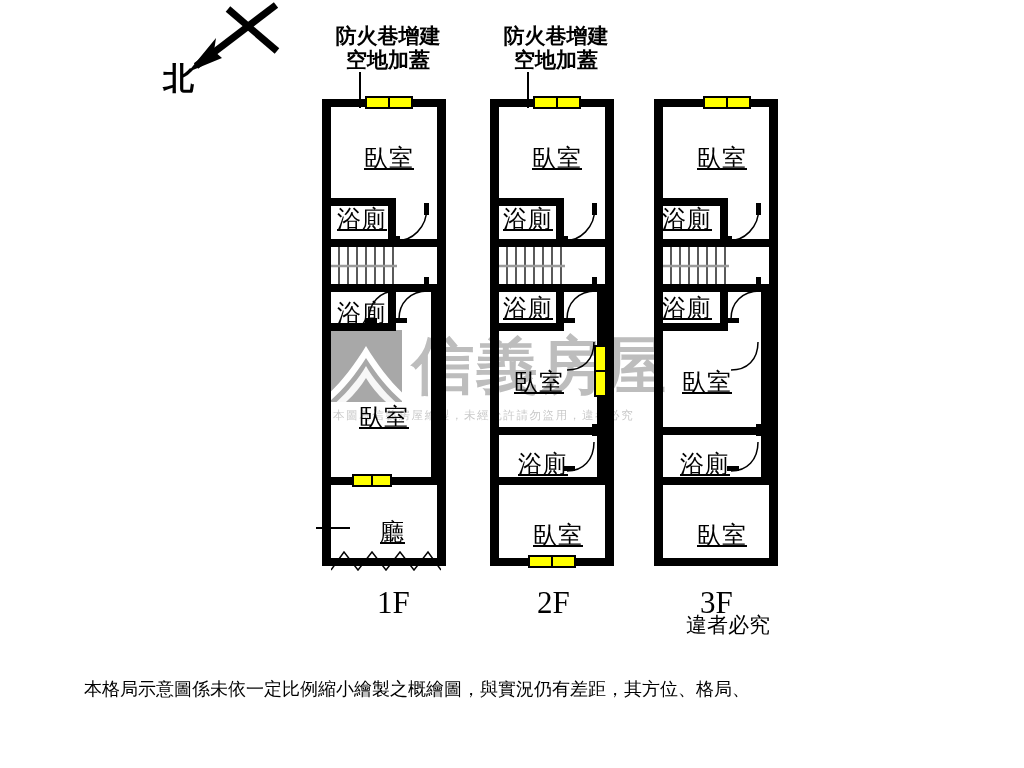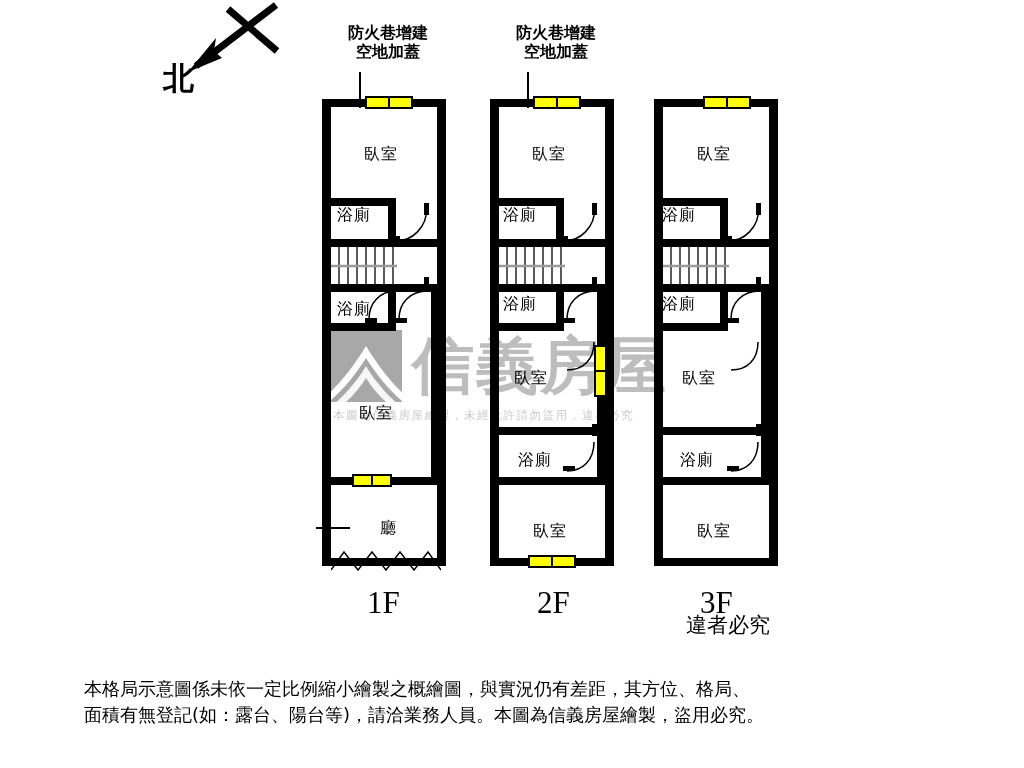--- a/index.html
+++ b/index.html
@@ -19,39 +19,39 @@
            font-size:62px;font-weight:bold;color:#bdbdbd;line-height:72px;
            margin-left:10px;letter-spacing:2px;white-space:nowrap;}
   .wm-note{position:absolute;left:333px;top:408px;width:400px;
            font-size:11.5px;color:#c9c9c9;letter-spacing:1.6px;white-space:nowrap;z-index:1;}
 
   
   .wall{position:absolute;background:#000;z-index:4;}
   .win{position:absolute;background:#ffff00;border:2px solid #000;box-sizing:border-box;z-index:6;}
   .win.h::after{content:"";position:absolute;left:50%;top:0;width:2px;height:100%;background:#000;transform:translateX(-1px);}
   .win.v::after{content:"";position:absolute;top:50%;left:0;height:2px;width:100%;background:#000;transform:translateY(-1px);}
-  .room-label{position:absolute;z-index:7;font-size:16px;line-height:1;
+  .room-label{position:absolute;z-index:7;font-size:24px;line-height:1;
               letter-spacing:1px;white-space:nowrap;color:#000;
-              font-family:"DejaVu Sans","Liberation Sans",sans-serif;}
+              font-family:"DejaVu Sans","Liberation Sans",sans-serif;text-decoration:underline;}
   .floor-label{position:absolute;z-index:7;font-family:"Liberation Serif","DejaVu Serif",serif;
                font-size:31px;white-space:nowrap;}
   .note-label{position:absolute;z-index:7;font-size:21px;line-height:1.12;
               text-align:center;white-space:nowrap;}
   .lead{position:absolute;background:#000;z-index:5;}
   svg.ov{position:absolute;left:0;top:0;width:1024px;height:768px;z-index:6;overflow:visible;}
 
   
   .disclaimer{position:absolute;left:84px;top:676px;width:860px;z-index:8;
               font-size:18px;line-height:1.42;letter-spacing:0px;color:#000;}
   .disclaimer div{white-space:nowrap;}
 
   
   .north-char{position:absolute;left:163px;top:58px;font-size:31px;font-weight:bold;z-index:7;
               font-family:"DejaVu Sans","Liberation Sans",sans-serif;}
-  .top-note{position:absolute;z-index:7;font-size:16px;line-height:1.16;text-align:center;font-weight:bold;}
+  .top-note{position:absolute;z-index:7;font-size:21px;line-height:1.16;text-align:center;font-weight:bold;}
 </style>
 </head>
 <body>
 
 <div class="stage">
 
   <div class="wm">
     <div class="wm-logo">
       <svg class="arch" viewBox="0 0 84 70" xmlns="http://www.w3.org/2000/svg">
         <path d="M42 2 C 30 22, 14 42, 2 52 L 2 60 C 16 50, 32 30, 42 14 C 52 30, 68 50, 82 60 L 82 52 C 70 42, 54 22, 42 2 Z" fill="#ffffff"></path>
@@ -142,21 +142,21 @@
         <rect x="424" y="277" width="5" height="12"></rect>
       </g>
     </svg>
 
     <div class="room-label" style="left:364px;top:146px;">臥室</div>
     <div class="room-label" style="left:337px;top:207px;">浴廁</div>
     <div class="room-label" style="left:337px;top:301px;">浴廁</div>
     <div class="room-label" style="left:359px;top:405px;">臥室</div>
     <div class="room-label" style="left:380px;top:520px;">廳</div>
 
-    <div class="floor-label" style="left:367px;top:585px;">1F</div>
+    <div class="floor-label" style="left:377px;top:585px;">1F</div>
   </div>
 
   <div class="lead" style="left:316px;top:527px;width:34px;height:2px;"></div>
 
   <div>
     <div class="wall" style="left:490px;top:99px;width:9px;height:467px;"></div>
     <div class="wall" style="left:605px;top:99px;width:9px;height:467px;"></div>
     <div class="wall" style="left:490px;top:99px;width:124px;height:8px;"></div>
     <div class="wall" style="left:490px;top:558px;width:124px;height:8px;"></div>
     <div class="win h" style="left:533px;top:96px;width:48px;height:13px;"></div>
@@ -283,16 +283,15 @@
     <div class="room-label" style="left:680px;top:452px;">浴廁</div>
     <div class="room-label" style="left:697px;top:523px;">臥室</div>
 
     <div class="floor-label" style="left:700px;top:585px;">3F</div>
   </div>
 
   <div class="note-label" style="left:663px;top:614px;width:130px;">違者必究</div>
 
   <div class="disclaimer">
     <div>本格局示意圖係未依一定比例縮小繪製之概繪圖，與實況仍有差距，其方位、格局、</div>
-    <div>面積有無登記(如：露台、陽台等)，請洽業務人員。本圖為信義房屋繪製，盜用必究。</div>
   </div>
 
 </div>
 
 </body></html>

